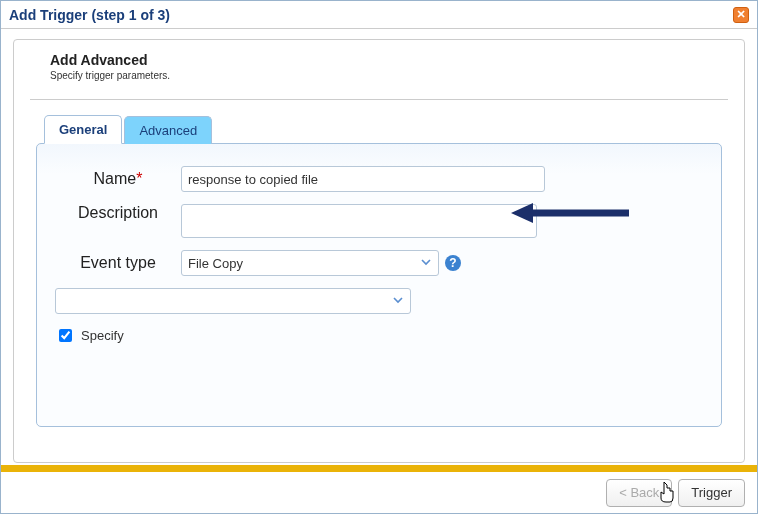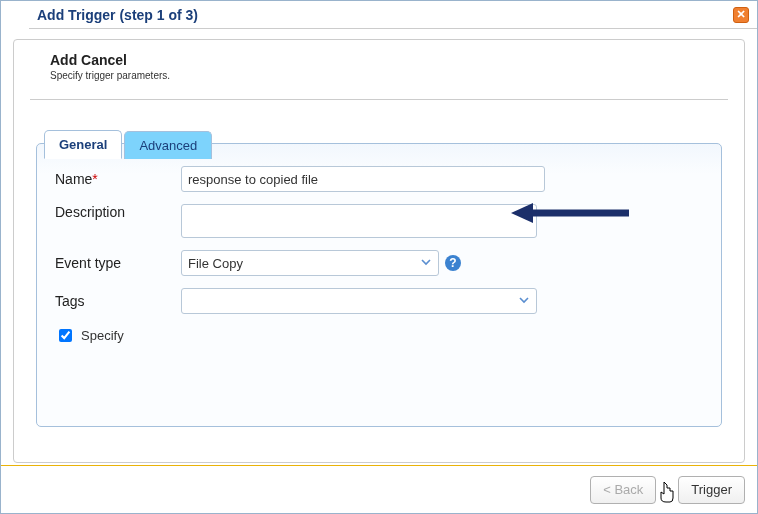--- a/index.html
+++ b/index.html
@@ -20,21 +20,20 @@
   .titlebar {
     height: 28px;
     display: flex;
     align-items: center;
     justify-content: space-between;
     padding: 8px 8px;
     color: #1b3f7a;
     font-weight: bold;
     font-size: 14px;
     border-bottom: 1px solid #ccc;
-    margin-left: 28px;
   }
   .close-btn {
     width: 16px;
     height: 16px;
     background: #f08030;
     border: 1px solid #d06010;
     border-radius: 3px;
     display: flex;
     align-items: center;
     justify-content: center;
@@ -72,21 +71,21 @@
   }
   .tabs-wrap {
     margin: 0 6px;
   }
   .tab-strip {
     display: flex;
     gap: 0;
     align-items: flex-end;
     padding-left: 8px;
     position: relative;
-    top: 16px;
+    top: 1px;
     z-index: 2;
   }
   .tab {
     border: 1px solid #a5c0dc;
     border-bottom: none;
     border-radius: 5px 5px 0 0;
     padding: 6px 14px;
     background: #7dd3fc;
     color: #1b3f7a;
     font-size: 13px;
@@ -108,21 +107,22 @@
   }
   .form-row {
     display: flex;
     align-items: center;
     margin-bottom: 12px;
   }
   .form-row.align-top { align-items: flex-start; }
   .form-label {
     width: 126px;
     color: #222;
-    font-size: 14px;
+    font-size: 16px;
+    text-align: center;
   }
   .req { color: #c00; }
   .text-input {
     width: 364px;
     height: 26px;
     border: 1px solid #b8c8d8;
     border-radius: 3px;
     padding: 2px 6px;
     font-size: 13px;
     color: #333;
@@ -176,26 +176,26 @@
     left: 474px;
     top: 56px;
     pointer-events: none;
   }
   .footer {
     position: absolute;
     bottom: 0;
     left: 0;
     right: 0;
     height: 48px;
-    border-top: 1px solid #eab308;
+    border-top: 7px solid #eab308;
     display: flex;
     align-items: center;
     justify-content: flex-end;
     padding: 0 12px;
-    gap: 22px;
+    gap: 6px;
     background: #fff;
   }
   .btn {
     height: 28px;
     padding: 0 12px;
     border: 1px solid #b0b0b0;
     border-radius: 4px;
     background: linear-gradient(#ffffff, #f0f0f0);
     font-size: 13px;
     color: #333;
@@ -219,21 +219,21 @@
 
   <div class="titlebar">
     <span>Add Trigger (step 1 of 3)</span>
     <div class="close-btn">
       <span>✕</span>
     </div>
   </div>
 
   <div class="content">
 
-    <div class="section-title">Add Cancel</div>
+    <div class="section-title">Add Advanced</div>
     <div class="section-sub">Specify trigger parameters.</div>
     <hr class="hr">
 
     <div class="tabs-wrap">
       <div class="tab-strip">
         <div class="tab active">
           <span>General</span>
         </div>
         <div class="tab">
           <span>Advanced</span>
@@ -261,21 +261,20 @@
             <span class="chev">
               <svg width="12" height="12" viewBox="0 0 12 12">
                   <path d="M2 4 L6 8 L10 4" fill="none" stroke="#5a8ed0" stroke-width="1.6"></path>
                 </svg>
             </span>
           </div>
           <span class="help-icon">?</span>
         </div>
 
         <div class="form-row">
-          <div class="form-label">Tags</div>
           <div class="combo wide">
             <span></span>
             <span class="chev">
               <svg width="12" height="12" viewBox="0 0 12 12">
                   <path d="M2 4 L6 8 L10 4" fill="none" stroke="#5a8ed0" stroke-width="1.6"></path>
                 </svg>
             </span>
           </div>
         </div>
 

